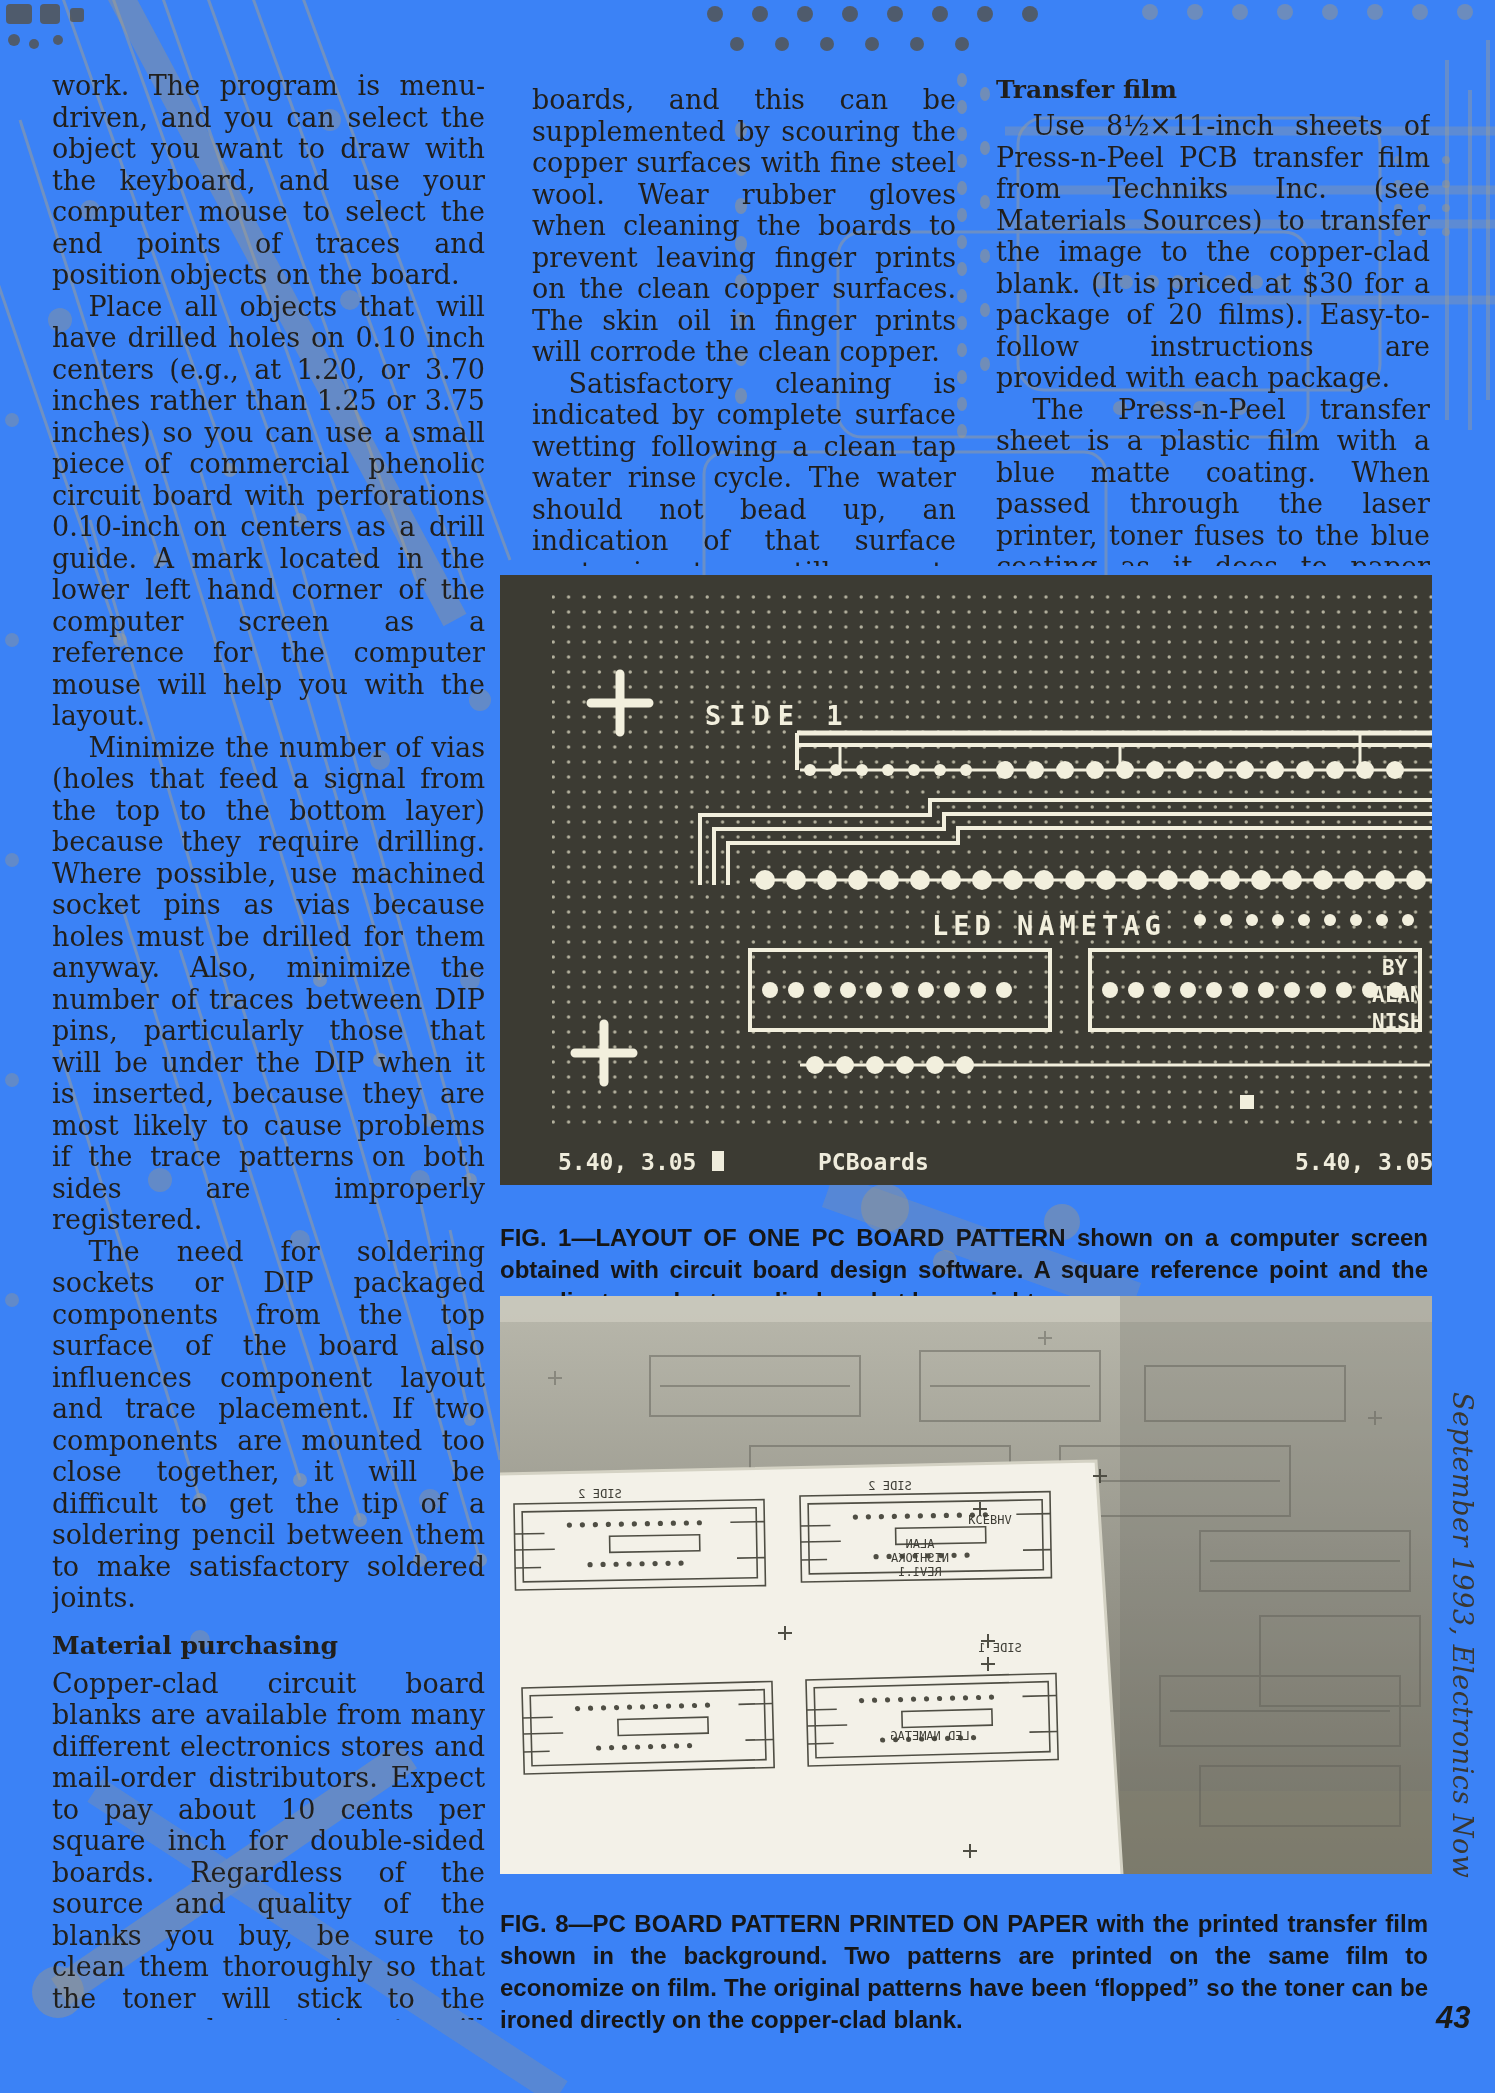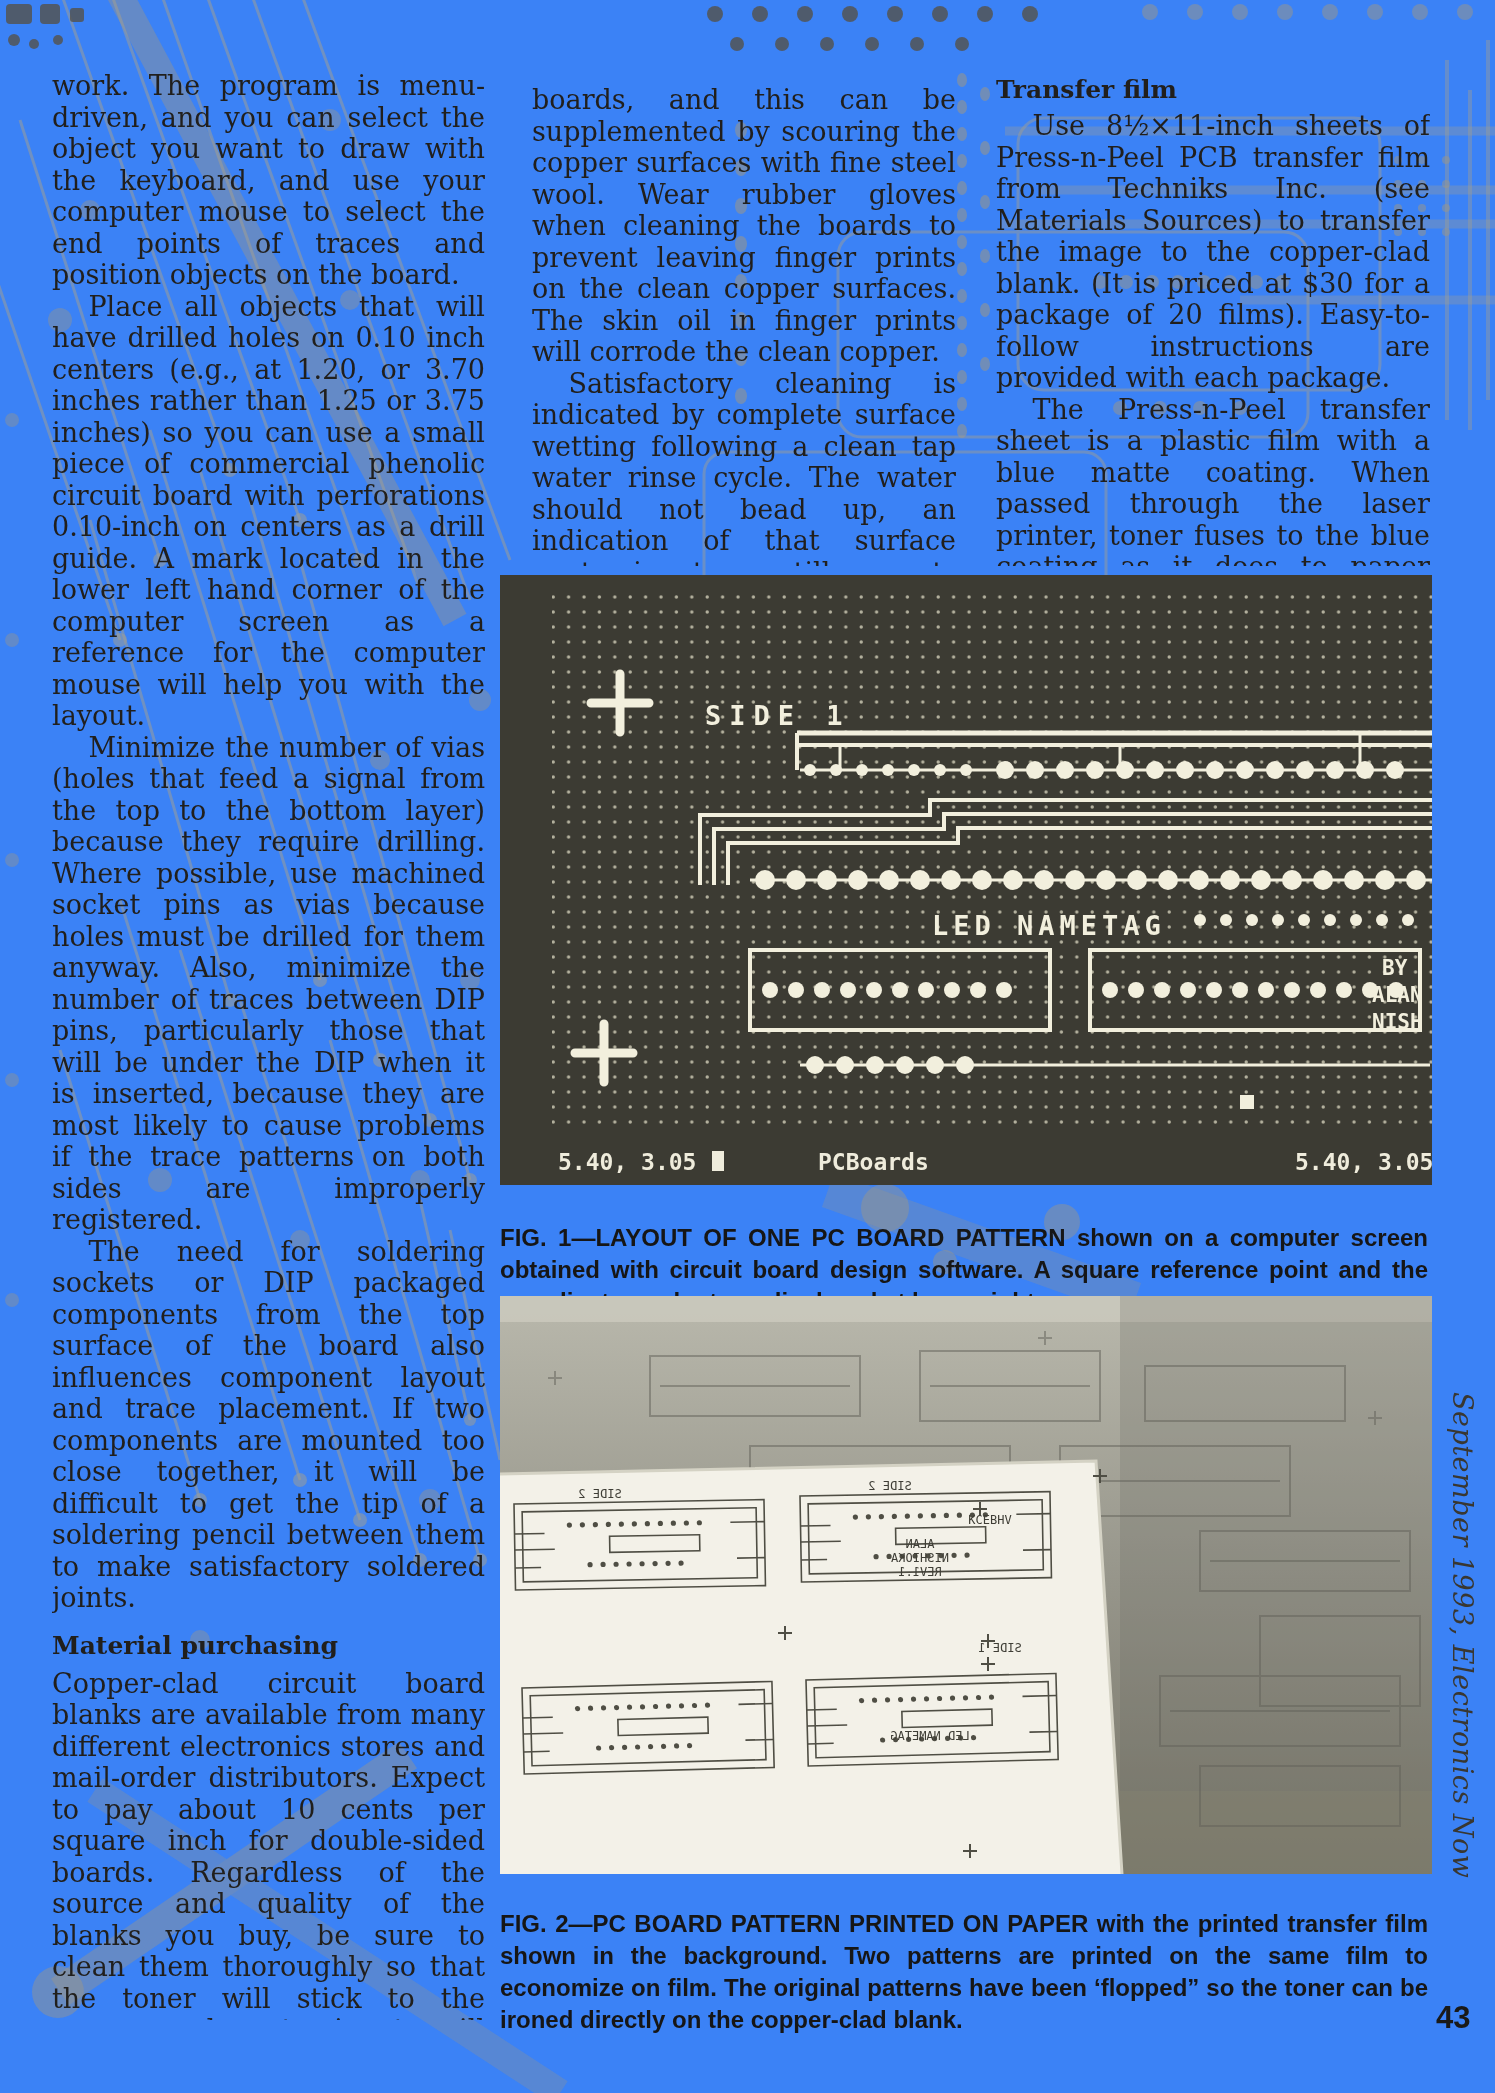--- a/index.html
+++ b/index.html
@@ -30,20 +30,21 @@
   .edition{
     position:absolute; z-index:2; left:1478px; top:1392px;
     transform-origin:0 0; transform:rotate(90deg);
     font-style:italic; font-size:27px; color:#393731; white-space:nowrap;
     letter-spacing:0.5px;
   }
   .pageno{
     position:absolute; z-index:2; left:1436px; top:2000px;
     font-family:"Liberation Sans", sans-serif; font-weight:700; font-size:31px;
     color:#1a1a18;
+    font-style:italic;
   }
   .screen-text{font-family:"DejaVu Sans Mono", monospace; font-weight:bold;}
 </style>
 </head>
 <body>
 
 <div class="page">
 
   <svg class="decor" width="1495" height="2093" viewBox="0 0 1495 2093">
 
@@ -461,19 +462,19 @@
         <text x="490" y="228" text-anchor="middle">KCEBHV</text>
         <text transform="translate(420,252) scale(-1,1)" text-anchor="middle">ALAN</text>
         <text transform="translate(420,266) scale(-1,1)" text-anchor="middle">NISHIOKA</text>
         <text transform="translate(420,280) scale(-1,1)" text-anchor="middle">REV1.1</text>
         <text transform="translate(500,356) scale(-1,1)" text-anchor="middle">SIDE 1</text>
         <text transform="translate(430,444) scale(-1,1)" text-anchor="middle">LED NAMETAG</text>
       </g>
     </svg>
   </div>
 
-  <p class="fig-caption cap2">FIG. 2—PC BOARD PATTERN PRINTED ON PAPER with the printed transfer film shown in the background. Two patterns are printed on the same film to economize on film. The original patterns have been ‘flopped” so the toner can be ironed directly on the copper-clad blank.</p>
+  <p class="fig-caption cap2">FIG. 8—PC BOARD PATTERN PRINTED ON PAPER with the printed transfer film shown in the background. Two patterns are printed on the same film to economize on film. The original patterns have been ‘flopped” so the toner can be ironed directly on the copper-clad blank.</p>
 
   <div class="edition">September 1993, Electronics Now</div>
 
   <div class="pageno">43</div>
 
 </div>
 
 </body></html>

